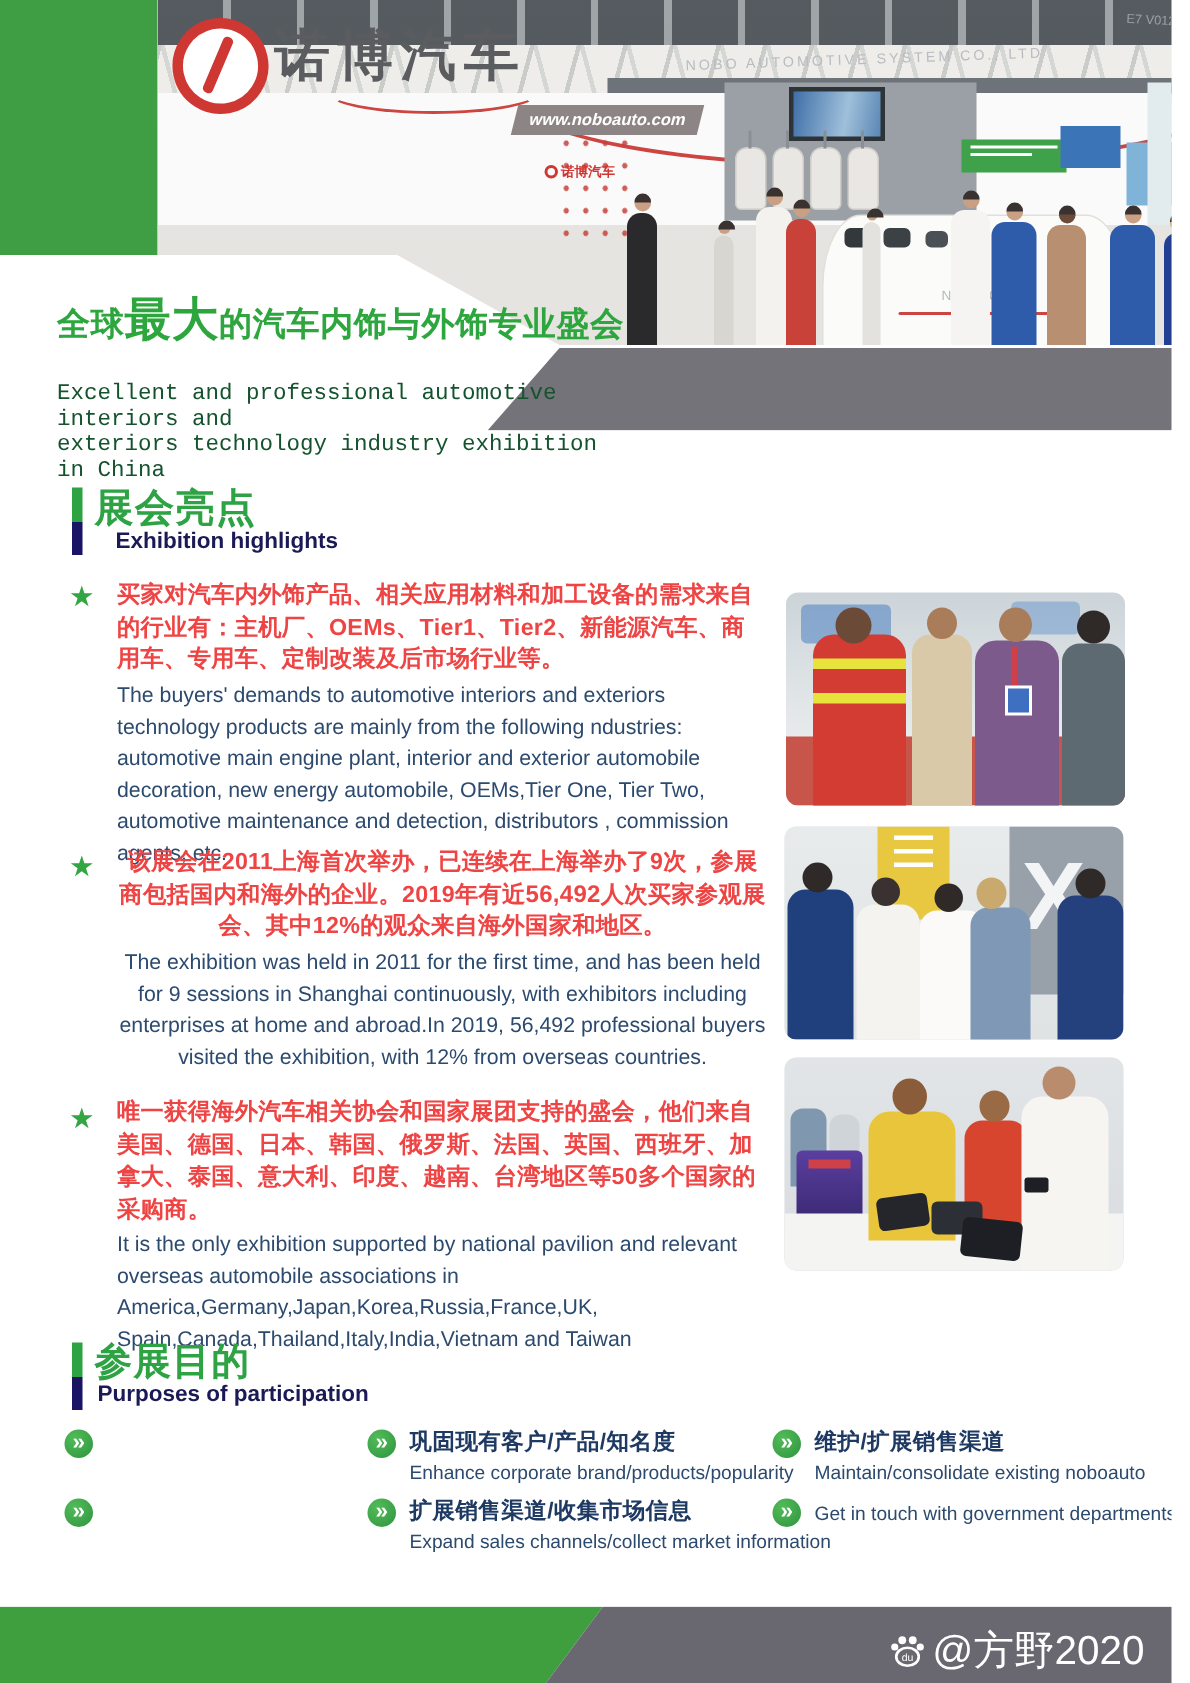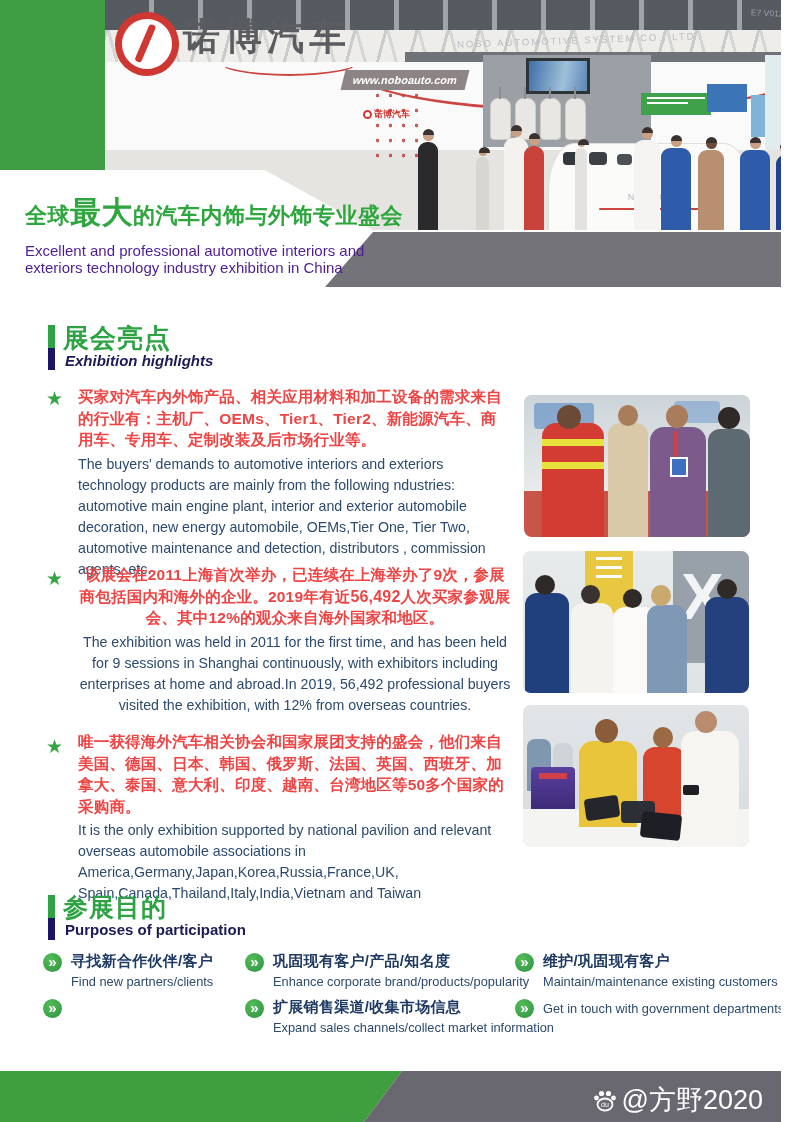--- a/index.html
+++ b/index.html
@@ -58,24 +58,24 @@
     letter-spacing:4px;color:#b6babd;}
   .bp-counter .redline{position:absolute;left:50px;top:64px;width:100px;height:2px;background:#cc4540;border-radius:2px;}
   .person{position:absolute;}
   .person .head{width:11px;height:11px;border-radius:50%;background:#c9a084;margin:0 auto;position:relative;}
   .person .head:before{content:"";position:absolute;left:0;top:-1px;width:11px;height:6px;border-radius:6px 6px 0 0;background:#3a3230;}
   .person .torso{height:95px;border-radius:9px 9px 0 0;margin-top:1px;}
 
   .gray-band{left:325px;top:232px;width:468px;height:55px;background:#75737a;
     clip-path:polygon(48px 0,468px 0,468px 55px,0 55px);}
 
-  .banner-title{left:25px;top:192px;width:380px;}
+  .banner-title{left:38px;top:192px;width:380px;font-family:Liberation Mono, monospace;}
   .bt-cn{color:#2ea63e;font-size:22px;font-weight:bold;letter-spacing:0.5px;white-space:nowrap;}
   .bt-cn .big{font-size:31px;}
-  .bt-en{color:#4c1d95;font-size:15px;line-height:17px;margin-top:8px;font-weight:500;}
+  .bt-en{color:#14532d;font-size:15px;line-height:17px;margin-top:20px;font-weight:500;}
 
   
   .sec-bar{width:7px;}
   .sec-bar .g{height:23px;background:#2da344;}
   .sec-bar .n{height:22px;background:#1b1464;}
   .sec-cn{font-size:26px;font-weight:bold;color:#2da344;letter-spacing:1px;white-space:nowrap;}
   .sec-en{font-size:15px;font-weight:bold;color:#1b1a56;white-space:nowrap;}
 
   
   .star{font-size:19px;color:#33a643;line-height:20px;}
@@ -250,21 +250,21 @@
       <div>Excellent and professional automotive interiors and</div>
       <div>exteriors technology industry exhibition in China</div>
     </div>
   </div>
 
   <div class="abs sec-bar" style="left:48px;top:325px;">
       <div class="g"></div>
       <div class="n"></div>
     </div>
   <div class="abs sec-cn" style="left:63px;top:321px;">展会亮点</div>
-  <div class="abs sec-en" style="left:65px;top:352px;font-style:italic;">Exhibition highlights</div>
+  <div class="abs sec-en" style="left:77px;top:352px;">Exhibition highlights</div>
 
   <div class="abs star" style="left:46px;top:389px;">★</div>
   <div class="abs bullet-text" style="left:78px;top:386px;">
     <p class="cn">买家对汽车内外饰产品、相关应用材料和加工设备的需求来自的行业有：主机厂、OEMs、Tier1、Tier2、新能源汽车、商用车、专用车、定制改装及后市场行业等。</p>
     <p class="en">The buyers' demands to automotive interiors and exteriors technology products are mainly from the following ndustries: automotive main engine plant, interior and exterior automobile decoration, new energy automobile, OEMs,Tier One, Tier Two, automotive maintenance and detection, distributors , commission agents, etc.</p>
   </div>
 
   <div class="abs star" style="left:46px;top:569px;">★</div>
   <div class="abs bullet-text" style="left:78px;top:564px;text-align:center;">
     <p class="cn"><span>该展会在2011上海首次举办，已连续在上海举办了9次，参展商包括国内和海外的企业。2019年有近</span><b>56,492</b><span>人次买家参观展会、其中12%的观众来自海外国家和地区。</span></p>
@@ -340,37 +340,33 @@
 
   <div class="abs sec-bar" style="left:48px;top:895px;">
       <div class="g"></div>
       <div class="n"></div>
     </div>
   <div class="abs sec-cn" style="left:63px;top:891px;font-size:25px;">参展目的</div>
   <div class="abs sec-en" style="left:65px;top:921px;">Purposes of participation</div>
 
   <div class="abs pitem" style="left:43px;top:952px;">
     <div class="picon">»</div>
-    <div class="ptext">
-        <div class="cn">寻找新合作伙伴/客户</div>
-        <div class="en">Find new partners/clients</div>
-      </div>
   </div>
   <div class="abs pitem" style="left:245px;top:952px;">
     <div class="picon">»</div>
     <div class="ptext">
         <div class="cn">巩固现有客户/产品/知名度</div>
         <div class="en">Enhance corporate brand/products/popularity</div>
       </div>
   </div>
   <div class="abs pitem" style="left:515px;top:952px;">
     <div class="picon">»</div>
     <div class="ptext">
-        <div class="cn">维护/巩固现有客户</div>
-        <div class="en">Maintain/maintenance existing customers</div>
+        <div class="cn">维护/扩展销售渠道</div>
+        <div class="en">Maintain/consolidate existing noboauto</div>
       </div>
   </div>
   <div class="abs pitem" style="left:43px;top:998px;">
     <div class="picon">»</div>
   </div>
   <div class="abs pitem" style="left:245px;top:998px;">
     <div class="picon">»</div>
     <div class="ptext">
         <div class="cn">扩展销售渠道/收集市场信息</div>
         <div class="en">Expand sales channels/collect market information</div>

